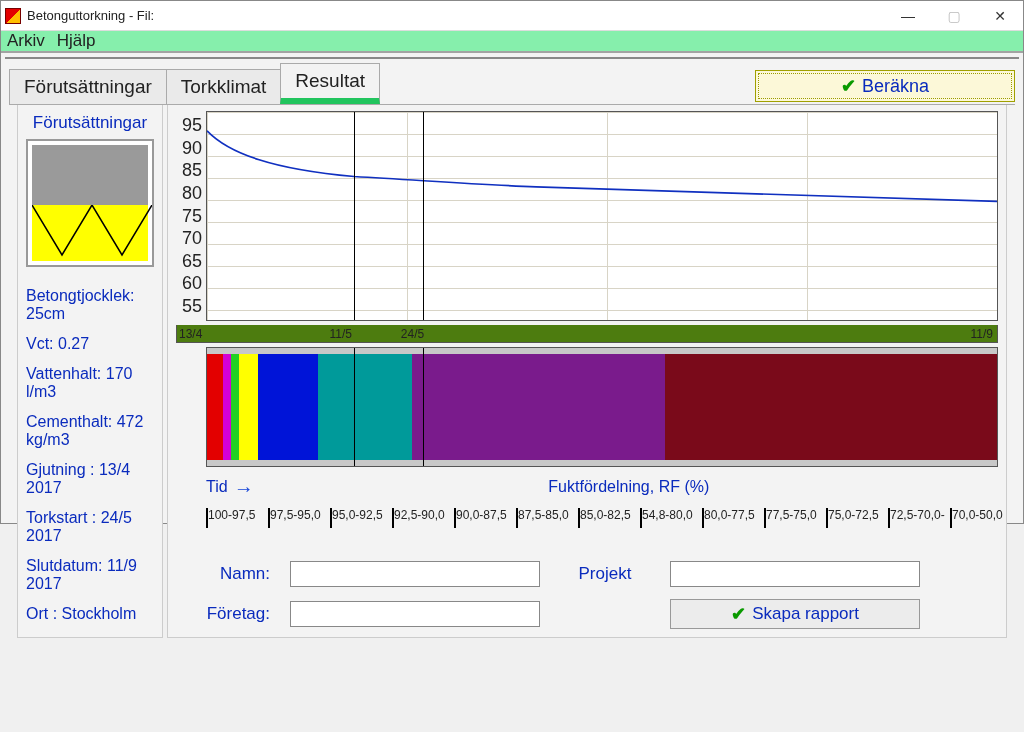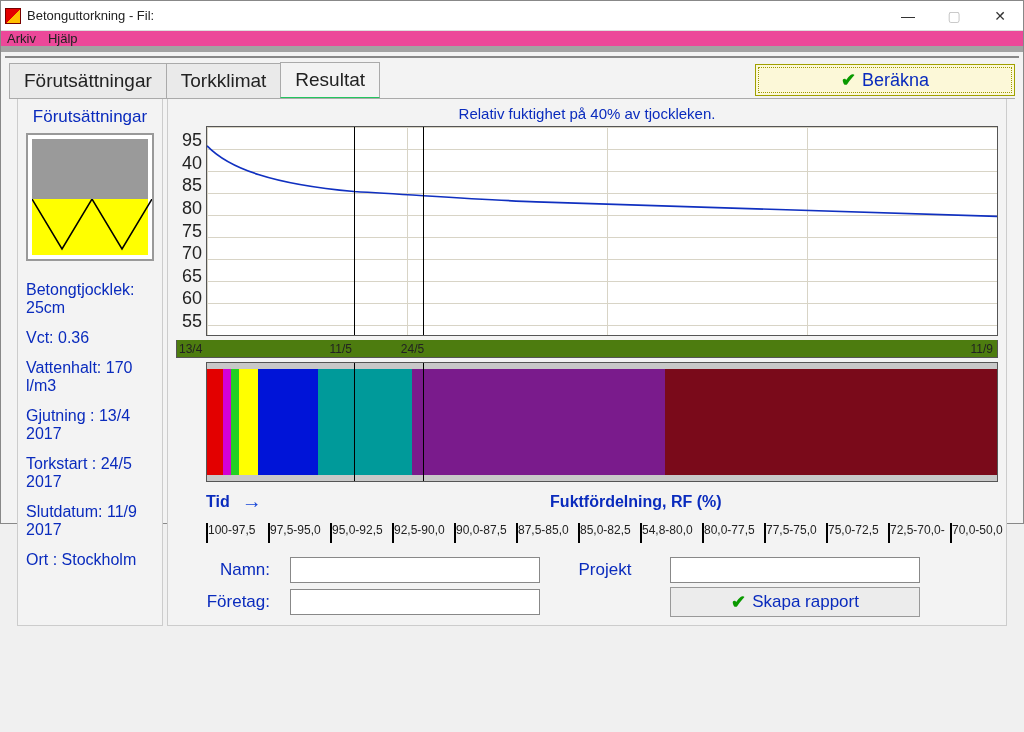--- a/index.html
+++ b/index.html
@@ -31,25 +31,25 @@
     margin-right: 6px;
   }
   .titlebar .title { flex: 0 0 auto; color: #222; }
   .titlebar .spacer { flex: 1; }
   .winbtn {
     width: 46px; height: 30px; display:flex;align-items:center;justify-content:center;
     font-size: 14px; color:#333;
   }
   .menubar {
     height: 22px;
-    background: #ec4899;
+    background: #86efac;
     display: flex; align-items: center;
     padding: 0 6px; gap: 12px;
-    border-bottom: 6px solid #a3a3a3;
-    font-size: 13px; color:#222;
+    border-bottom: 2px solid #a3a3a3;
+    font-size: 17px; color:#222;
   }
   .menubar span{cursor:default;}
   .decor-strip {
     height: 14px;
     background: repeating-linear-gradient(90deg,#1a5bc2 0,#1a5bc2 7px,#fff 7px,#fff 11px);
     margin: 4px 4px 0 4px;
     border:1px solid #888;
   }
   .toprow {
     display:flex; align-items:flex-end;
@@ -65,21 +65,21 @@
     font-size: 19px;
     color:#222;
     border:1px solid #aaa;
     background:#eaeaea;
     border-bottom:none;
     margin-right:-1px;
     cursor:pointer;
   }
   .tab.active {
     background:#f3f3f3;
-    border-bottom:1px solid #22c55e;
+    border-bottom:6px solid #22c55e;
     position:relative; z-index:2;
   }
   .calc-btn {
     width:260px; height:32px;
     border:1px solid #a0a000;
     background:#fcf8d8;
     display:flex;align-items:center;justify-content:center;gap:6px;
     font-size:18px;color:#0a2bbd;
     margin-bottom:2px;
     outline:1px dotted #9c9c00;
@@ -150,31 +150,31 @@
   .xaxis{
     display:flex;font-size:12px;color:#222;padding:2px 0 2px 30px;border:1px solid #555;border-top:none;
     background:#4d7c0f;position:relative;height:18px;
   }
   .xaxis span{position:absolute;}
   .bandchart{
     margin-left:30px;height:120px;border:1px solid #555;background:#fff;position:relative;overflow:hidden;
   }
   .bandchart .band{position:absolute;top:0;bottom:0;}
   .bandchart .vline{position:absolute;top:0;bottom:0;width:1px;background:#000;}
-  .tidrow{display:flex;align-items:center;gap:12px;font-size:16px;color:#0a2bbd;margin-left:30px;margin-top:4px;font-weight:bold;}
+  .tidrow{display:flex;align-items:center;gap:6px;font-size:16px;color:#0a2bbd;margin-left:30px;margin-top:4px;}
   .tidrow .arrow{color:#1645d8;font-size:20px;}
   .legend{
     margin-left:30px;margin-top:6px;
     display:flex;flex-wrap:nowrap;gap:14px;
     font-size:12px;color:#222;
   }
   .legend .item{display:flex;flex-direction:row;align-items:flex-start;width:48px;}
   .legend .sw{width:24px;height:20px;border:1px solid #000;margin-bottom:4px;}
   .bottomrow{
-    margin-top:auto;display:grid;grid-template-columns:90px 250px 90px 250px;gap:4px 20px;
+    margin-top:auto;display:grid;grid-template-columns:90px 250px 90px 250px;gap:12px 20px;
     align-items:center;padding:6px 4px 2px 4px;
     font-size:17px;color:#0a2bbd;
   }
   .bottomrow label{text-align:right;}
   .bottomrow input{
     height:26px;border:1px solid #888;background:#fff;padding:2px 4px;font-size:14px;
   }
   .report-btn{
     grid-column:4; height:30px;border:1px solid #999;background:#ececec;
     display:flex;align-items:center;justify-content:center;gap:6px;
@@ -219,35 +219,35 @@
     <div class="sidebar">
       <h3>Förutsättningar</h3>
       <div class="thumb">
         <div class="grey"></div>
         <div class="yellow"></div>
         <svg viewBox="0 0 120 60" preserveAspectRatio="none">
           <polyline points="0,0 30,50 60,0 90,50 120,0" fill="none" stroke="#000" stroke-width="1.5"></polyline>
         </svg>
       </div>
       <div class="row">Betongtjocklek: 25cm</div>
-      <div class="row">Vct: 0.36</div>
+      <div class="row">Vct: 0.27</div>
       <div class="row">Vattenhalt: 170 l/m3</div>
+      <div class="row">Cementhalt: 472 kg/m3</div>
       <div class="row">Gjutning  : 13/4 2017</div>
       <div class="row">Torkstart : 24/5 2017</div>
       <div class="row">Slutdatum: 11/9 2017</div>
       <div class="row">Ort      : Stockholm</div>
     </div>
 
     <div class="main">
-      <div class="chart-title">Relativ fuktighet på 40% av tjockleken.</div>
 
       <div class="chart-wrap">
         <div class="yaxis">
           <span>95</span>
-          <span>40</span>
+          <span>90</span>
           <span>85</span>
           <span>80</span>
           <span>75</span>
           <span>70</span>
           <span>65</span>
           <span>60</span>
           <span>55</span>
         </div>
         <div class="plot">
           <svg viewBox="0 0 720 200" preserveAspectRatio="none">

